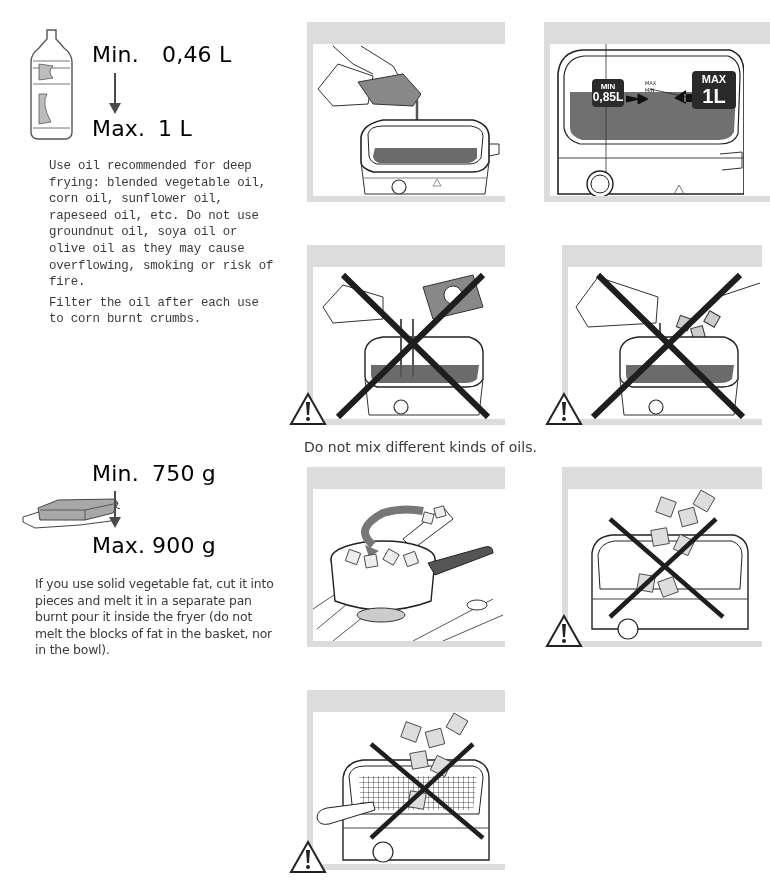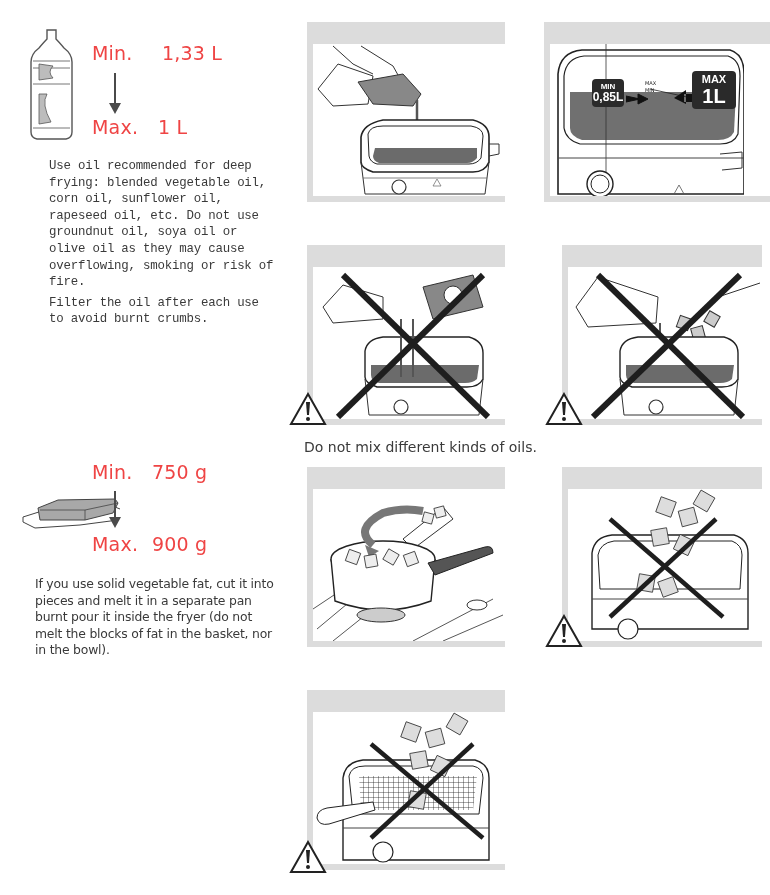--- a/index.html
+++ b/index.html
@@ -1,19 +1,19 @@
 <!DOCTYPE html>
 <html><head>
 <meta charset="utf-8">
 <style>
   html, body { margin:0; padding:0; background:#ffffff; }
   body { width:770px; height:895px; position:relative; overflow:hidden;
          font-family:"DejaVu Sans", "Liberation Sans", sans-serif; color:#3a3a3a; }
   .abs { position:absolute; }
-  .spec-label { font-size:19px; color:#ef4444; letter-spacing:0.2px; }
+  .spec-label { font-size:22px; color:#000000; letter-spacing:0.2px; }
   .para { font-size:12.4px; line-height:16.6px; color:#3a3a3a; letter-spacing:-0.2px; }
   .para p { margin:0 0 4px 16px;font-family:Liberation Mono, monospace; }
   .arrow-line { position:absolute; width:2px; background:#4a4a4a; }
   .arrow-head { position:absolute; width:0; height:0;
                 border-left:6px solid transparent; border-right:6px solid transparent;
                 border-top:11px solid #4a4a4a; }
   .panel { position:absolute; background:#fff; }
   .panel .hdr { position:absolute; left:0; top:0; right:0; height:22px; background:#dcdcdc; }
   .panel .lb { position:absolute; left:0; top:22px; bottom:0; width:6px; background:#dcdcdc; }
   .panel .bb { position:absolute; left:0; right:0; bottom:0; height:6px; background:#dcdcdc; }
@@ -27,29 +27,29 @@
 <div class="abs" style="left:25px;top:28px;width:52px;height:115px;">
   <svg width="52" height="115" viewBox="0 0 52 115">
     <path d="M22 2 h9 v9 q3 3 8 9 q8 6 8 14 v70 q0 6 -6 7 h-29 q-6 -1 -6 -7 v-70 q0 -8 8 -14 q5 -6 8 -9 z" fill="#fff" stroke="#555" stroke-width="1.4"></path>
     <path d="M8 33 h37 M8 40 h37 M8 56 h37 M8 100 h37" stroke="#777" stroke-width="1"></path>
     <path d="M14 36 l14 2 q-6 6 0 12 l-14 2 z" fill="#bcbcbc" stroke="#555" stroke-width="0.8"></path>
     <path d="M14 66 h8 q-6 10 4 28 l-12 2 z" fill="#bcbcbc" stroke="#555" stroke-width="0.8"></path>
   </svg>
 </div>
 
 <span class="abs spec-label" style="left:92px;top:42px;">Min.</span>
-<span class="abs spec-label" style="left:162px;top:42px;">1,33 L</span>
+<span class="abs spec-label" style="left:162px;top:42px;">0,46 L</span>
 <div class="arrow-line" style="left:114px;top:73px;height:32px;"></div>
 <div class="arrow-head" style="left:109px;top:103px;"></div>
 <span class="abs spec-label" style="left:92px;top:116px;">Max.</span>
 <span class="abs spec-label" style="left:158px;top:116px;">1 L</span>
 
 <div class="abs para" style="left:33px;top:158px;width:245px;">
   <p>Use oil recommended for deep frying: blended vegetable oil, corn oil, sunflower oil, rapeseed oil, etc. Do not use groundnut oil, soya oil or olive oil as they may cause overflowing, smoking or risk of fire.</p>
-  <p>Filter the oil after each use to avoid burnt crumbs.</p>
+  <p>Filter the oil after each use to corn burnt crumbs.</p>
 </div>
 
 <div class="abs" style="left:20px;top:495px;width:100px;height:40px;">
   <svg width="100" height="40" viewBox="0 0 100 40">
     <path d="M3 22 L22 16 L95 12 L105 16 L98 25 L60 30 L15 33 L3 27 z" fill="#fff" stroke="#444" stroke-width="1"></path>
     <path d="M18 13 L38 5 L95 4 L98 8 L93 18 L65 25 L20 25 z" fill="#a8a8a8" stroke="#444" stroke-width="1"></path>
     <path d="M20 15 L65 15 L98 8" fill="none" stroke="#444" stroke-width="0.8"></path>
     <path d="M65 15 L65 25" stroke="#444" stroke-width="0.8"></path>
   </svg>
 </div>

